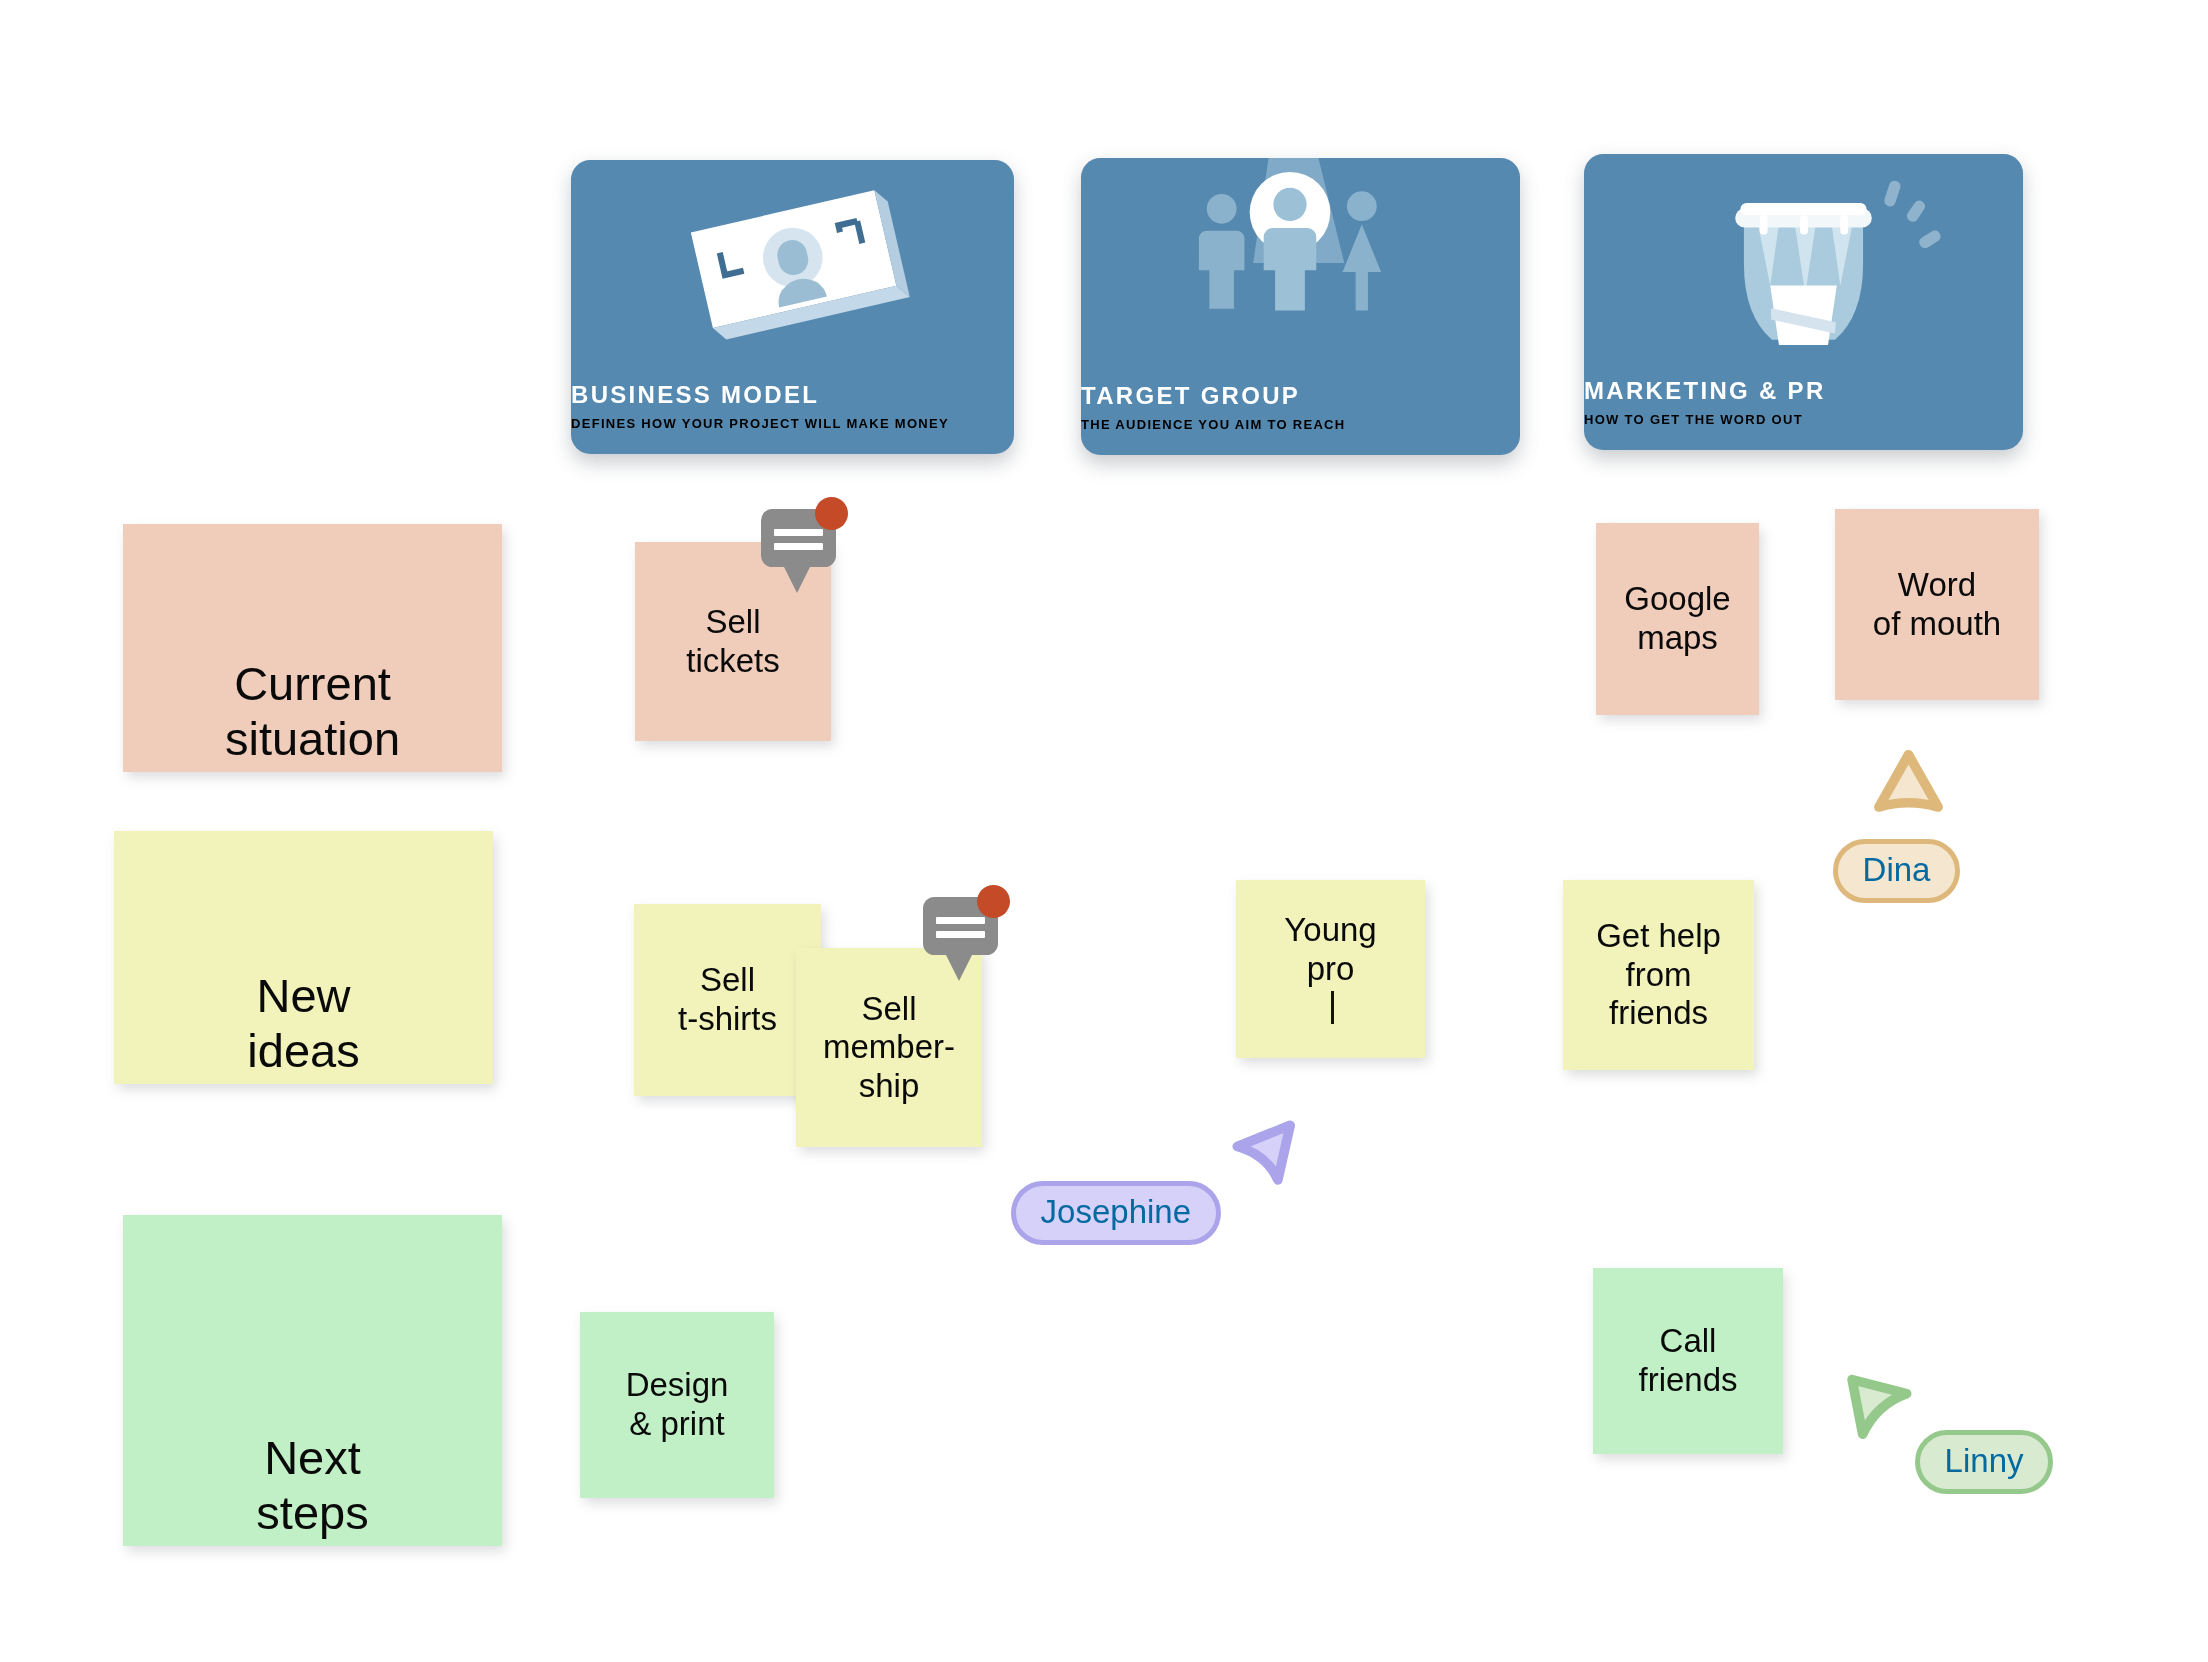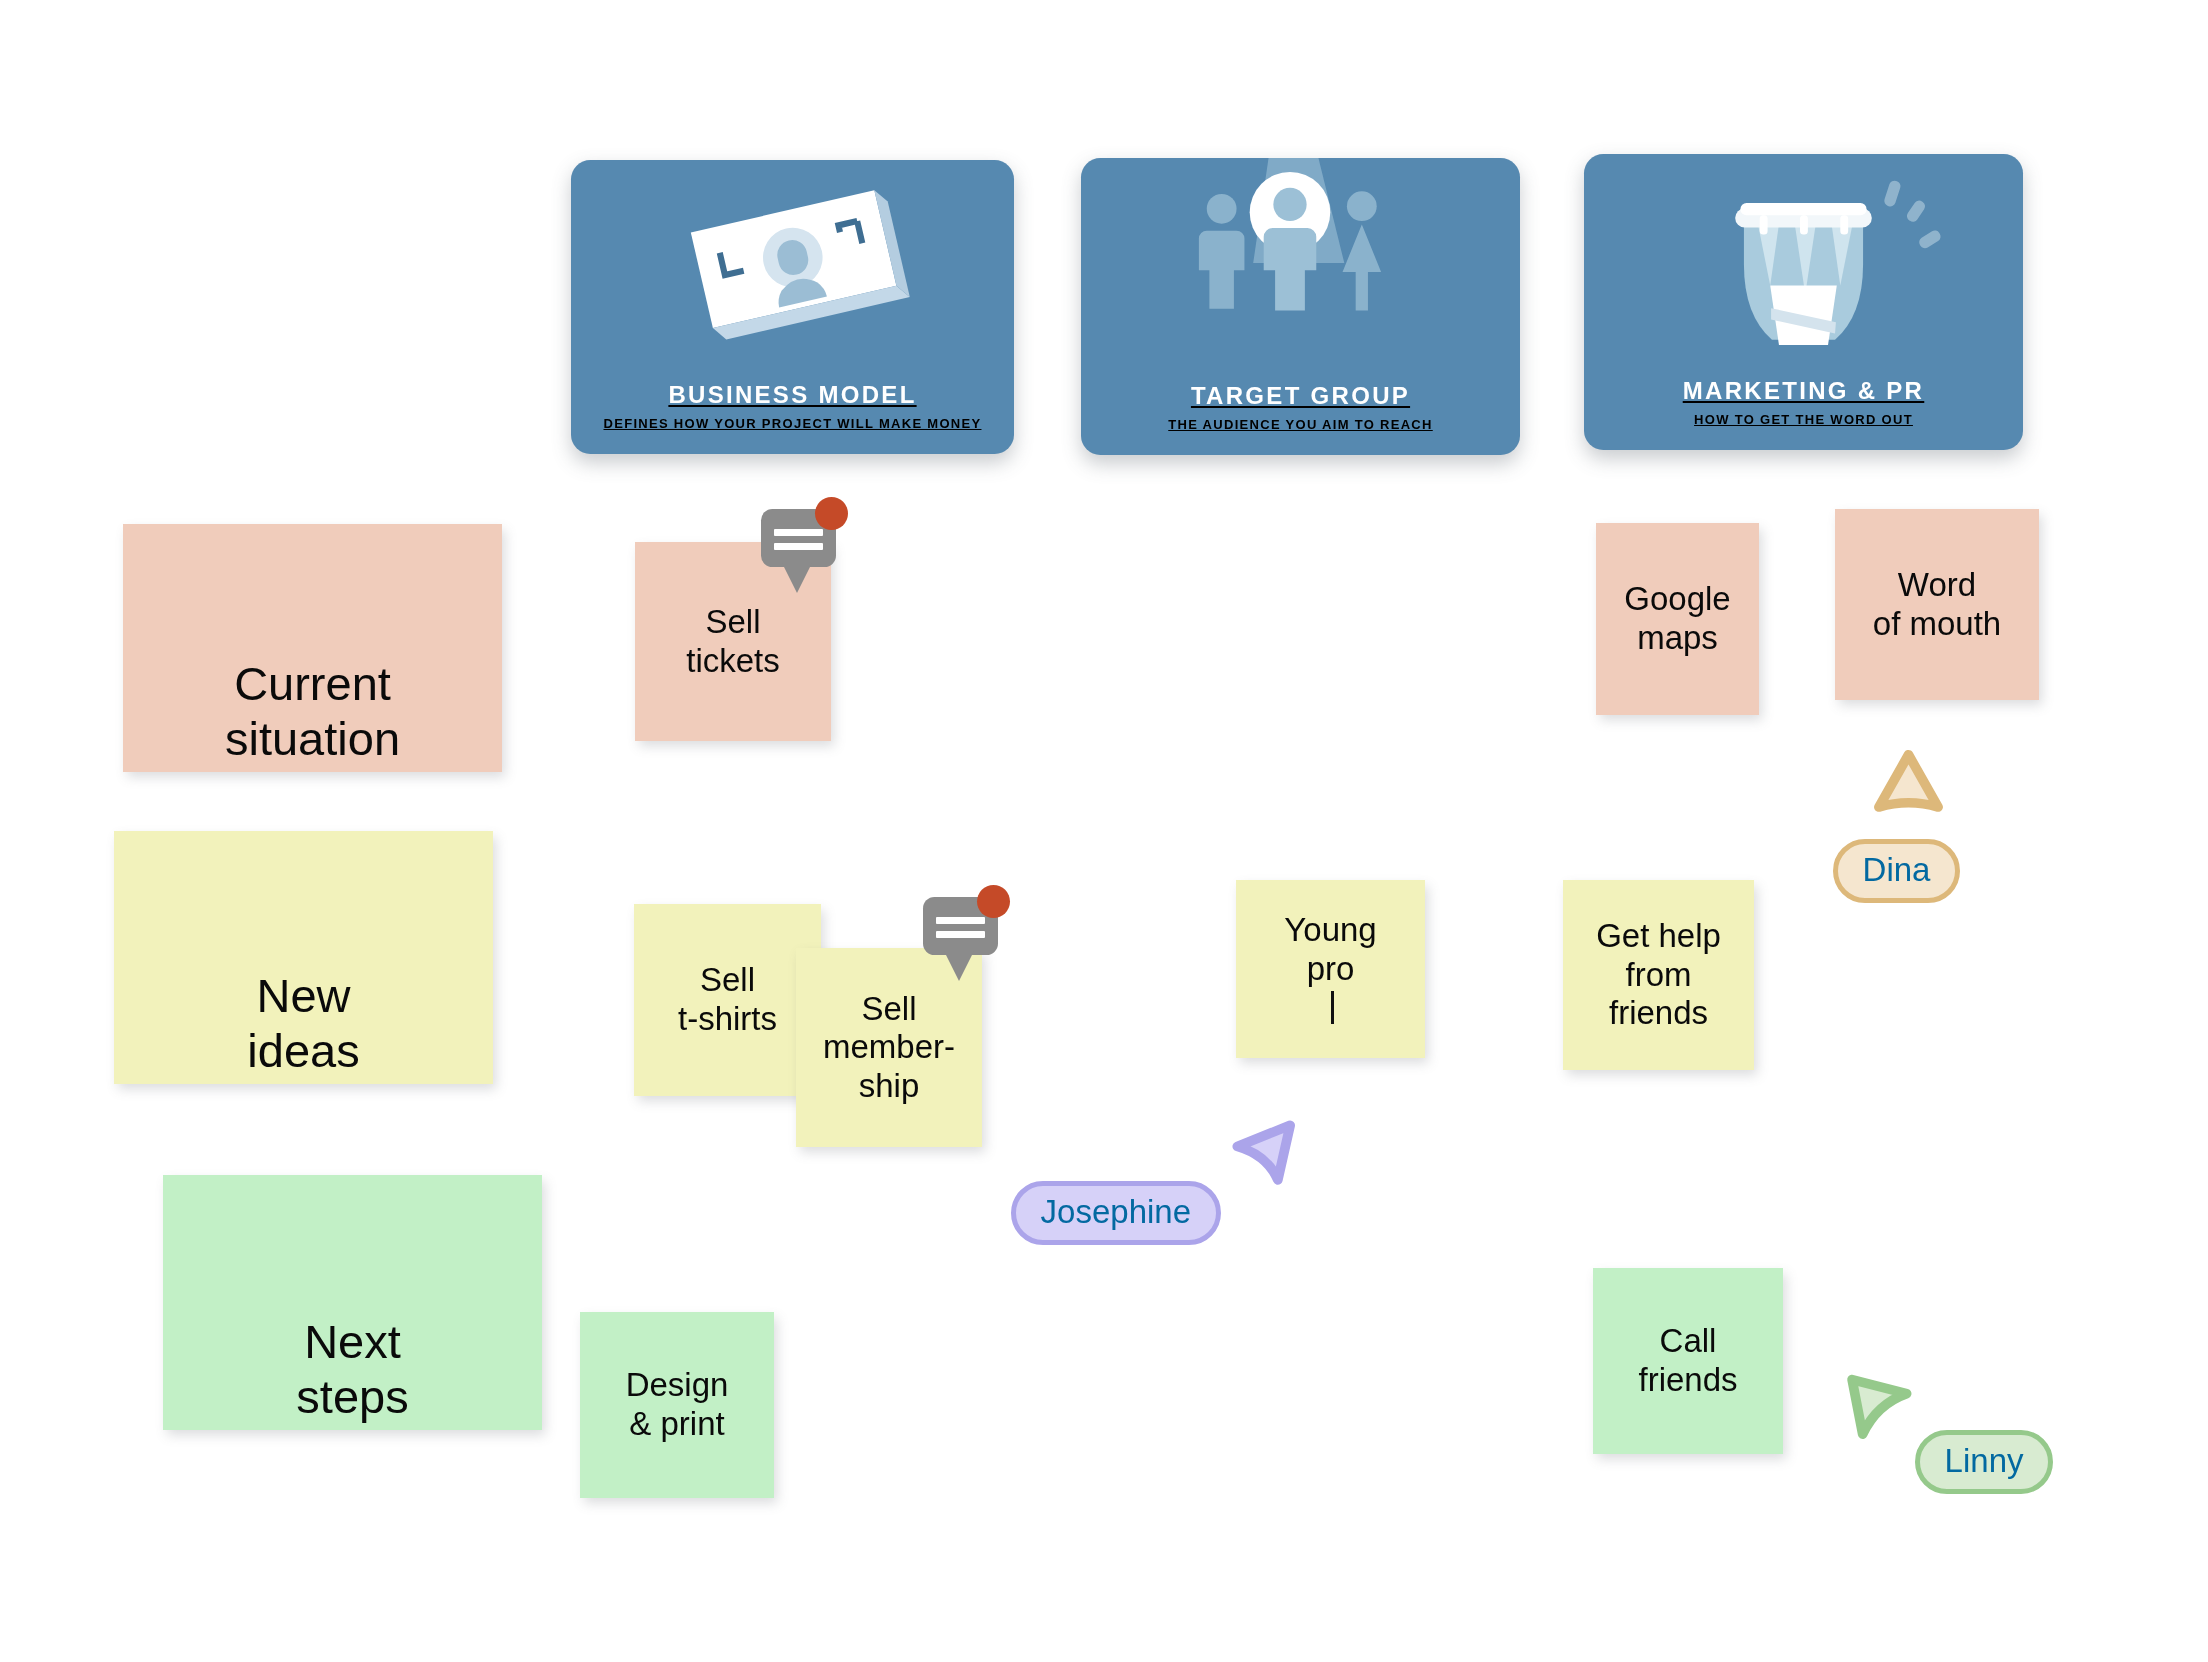--- a/index.html
+++ b/index.html
@@ -27,22 +27,20 @@
   }
   .cat-art {
     position: absolute;
     left: 0; right: 0; top: 0;
     height: 219px;
   }
   .cat-art svg { display: block; width: 100%; height: 100%; }
   .cat-text {
     position: absolute;
     left: 0; right: 0; bottom: 23px;
-    text-align: center;
-    text-decoration: underline;
   }
   .cat-title {
     color: #ffffff;
     font-size: 24px;
     font-weight: bold;
     letter-spacing: 2.3px;
     line-height: 1.1;
   }
   .cat-sub {
     color: #000000;
@@ -213,21 +211,21 @@
   <div class="note label pink" style="left:123px; top:524px; width:379px; height:248px;">
     <span class="txt">Current
 situation</span>
   </div>
 
   <div class="note label yellow" style="left:114px; top:831px; width:379px; height:253px;">
     <span class="txt">New
 ideas</span>
   </div>
 
-  <div class="note label green" style="left:123px; top:1175px; width:379px; height:255px;margin-left:40px;">
+  <div class="note label green" style="left:123px; top:1215px; width:379px; height:331px;">
     <span class="txt">Next
 steps</span>
   </div>
 
   <div class="note small pink" style="left:635px; top:542px; width:196px; height:199px;">
     <span class="txt">Sell
 tickets</span>
   </div>
   <div class="comment" style="left:761px; top:509px;">
     <div class="bub"></div>

